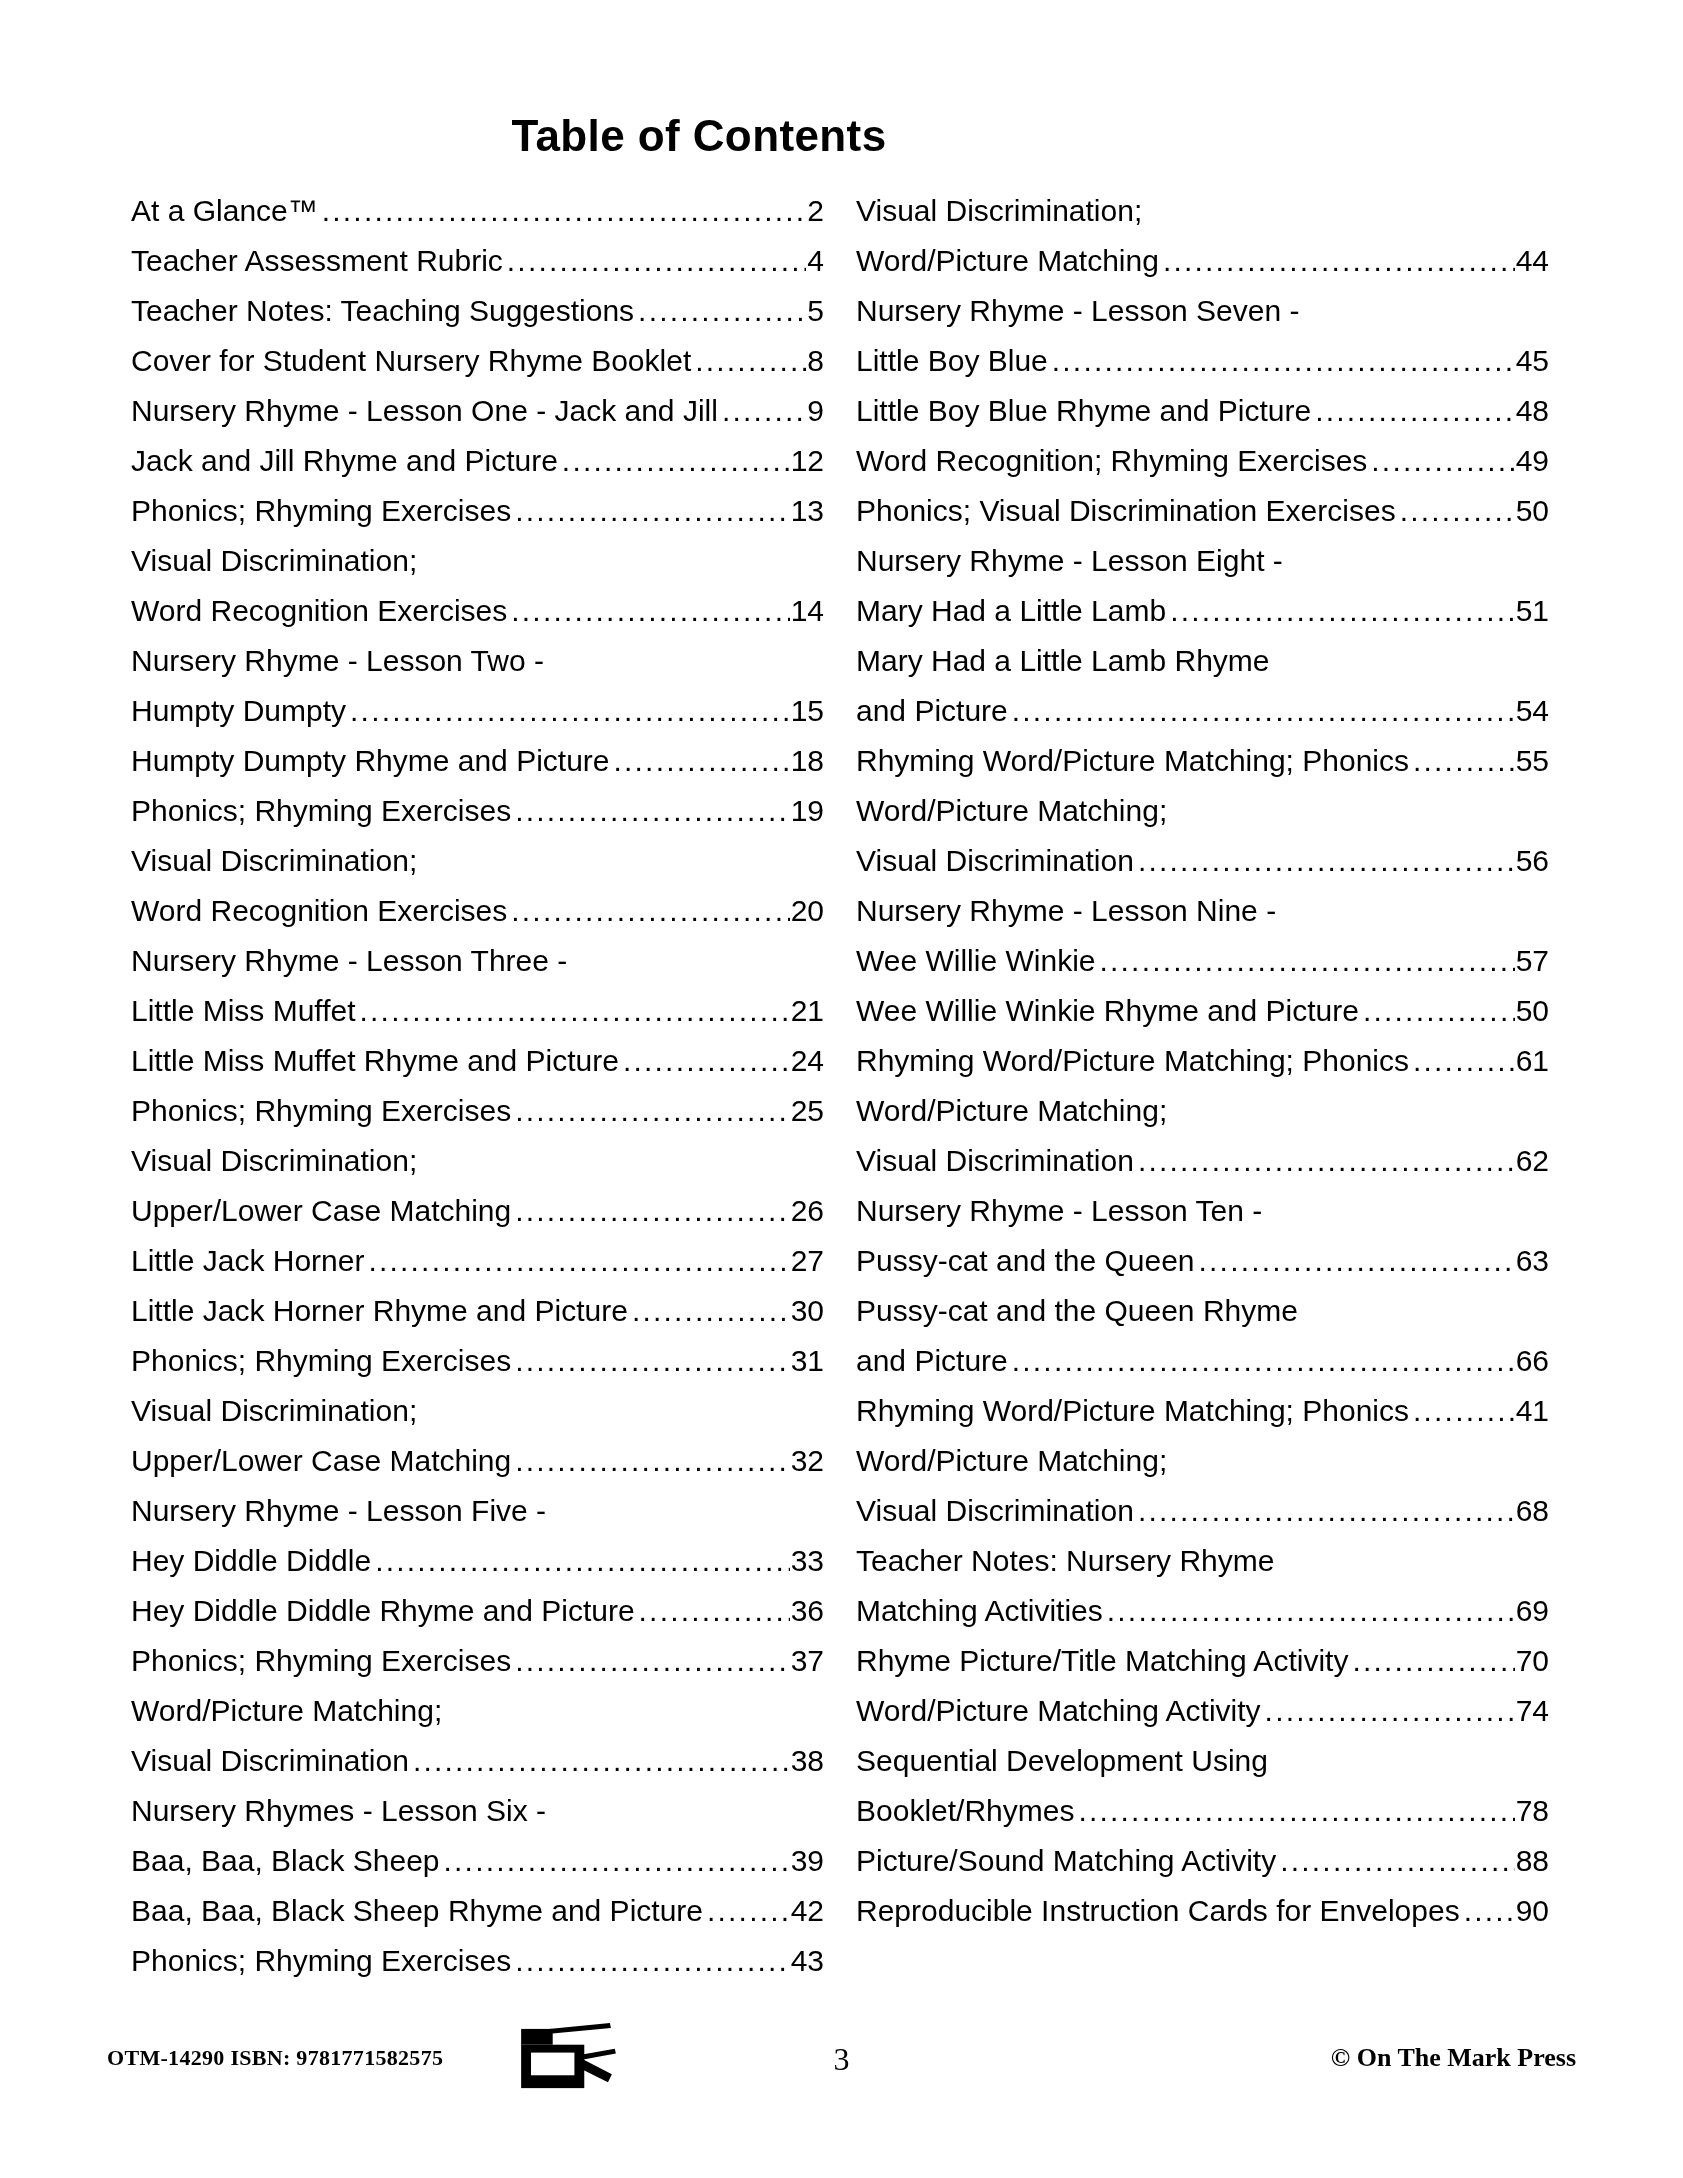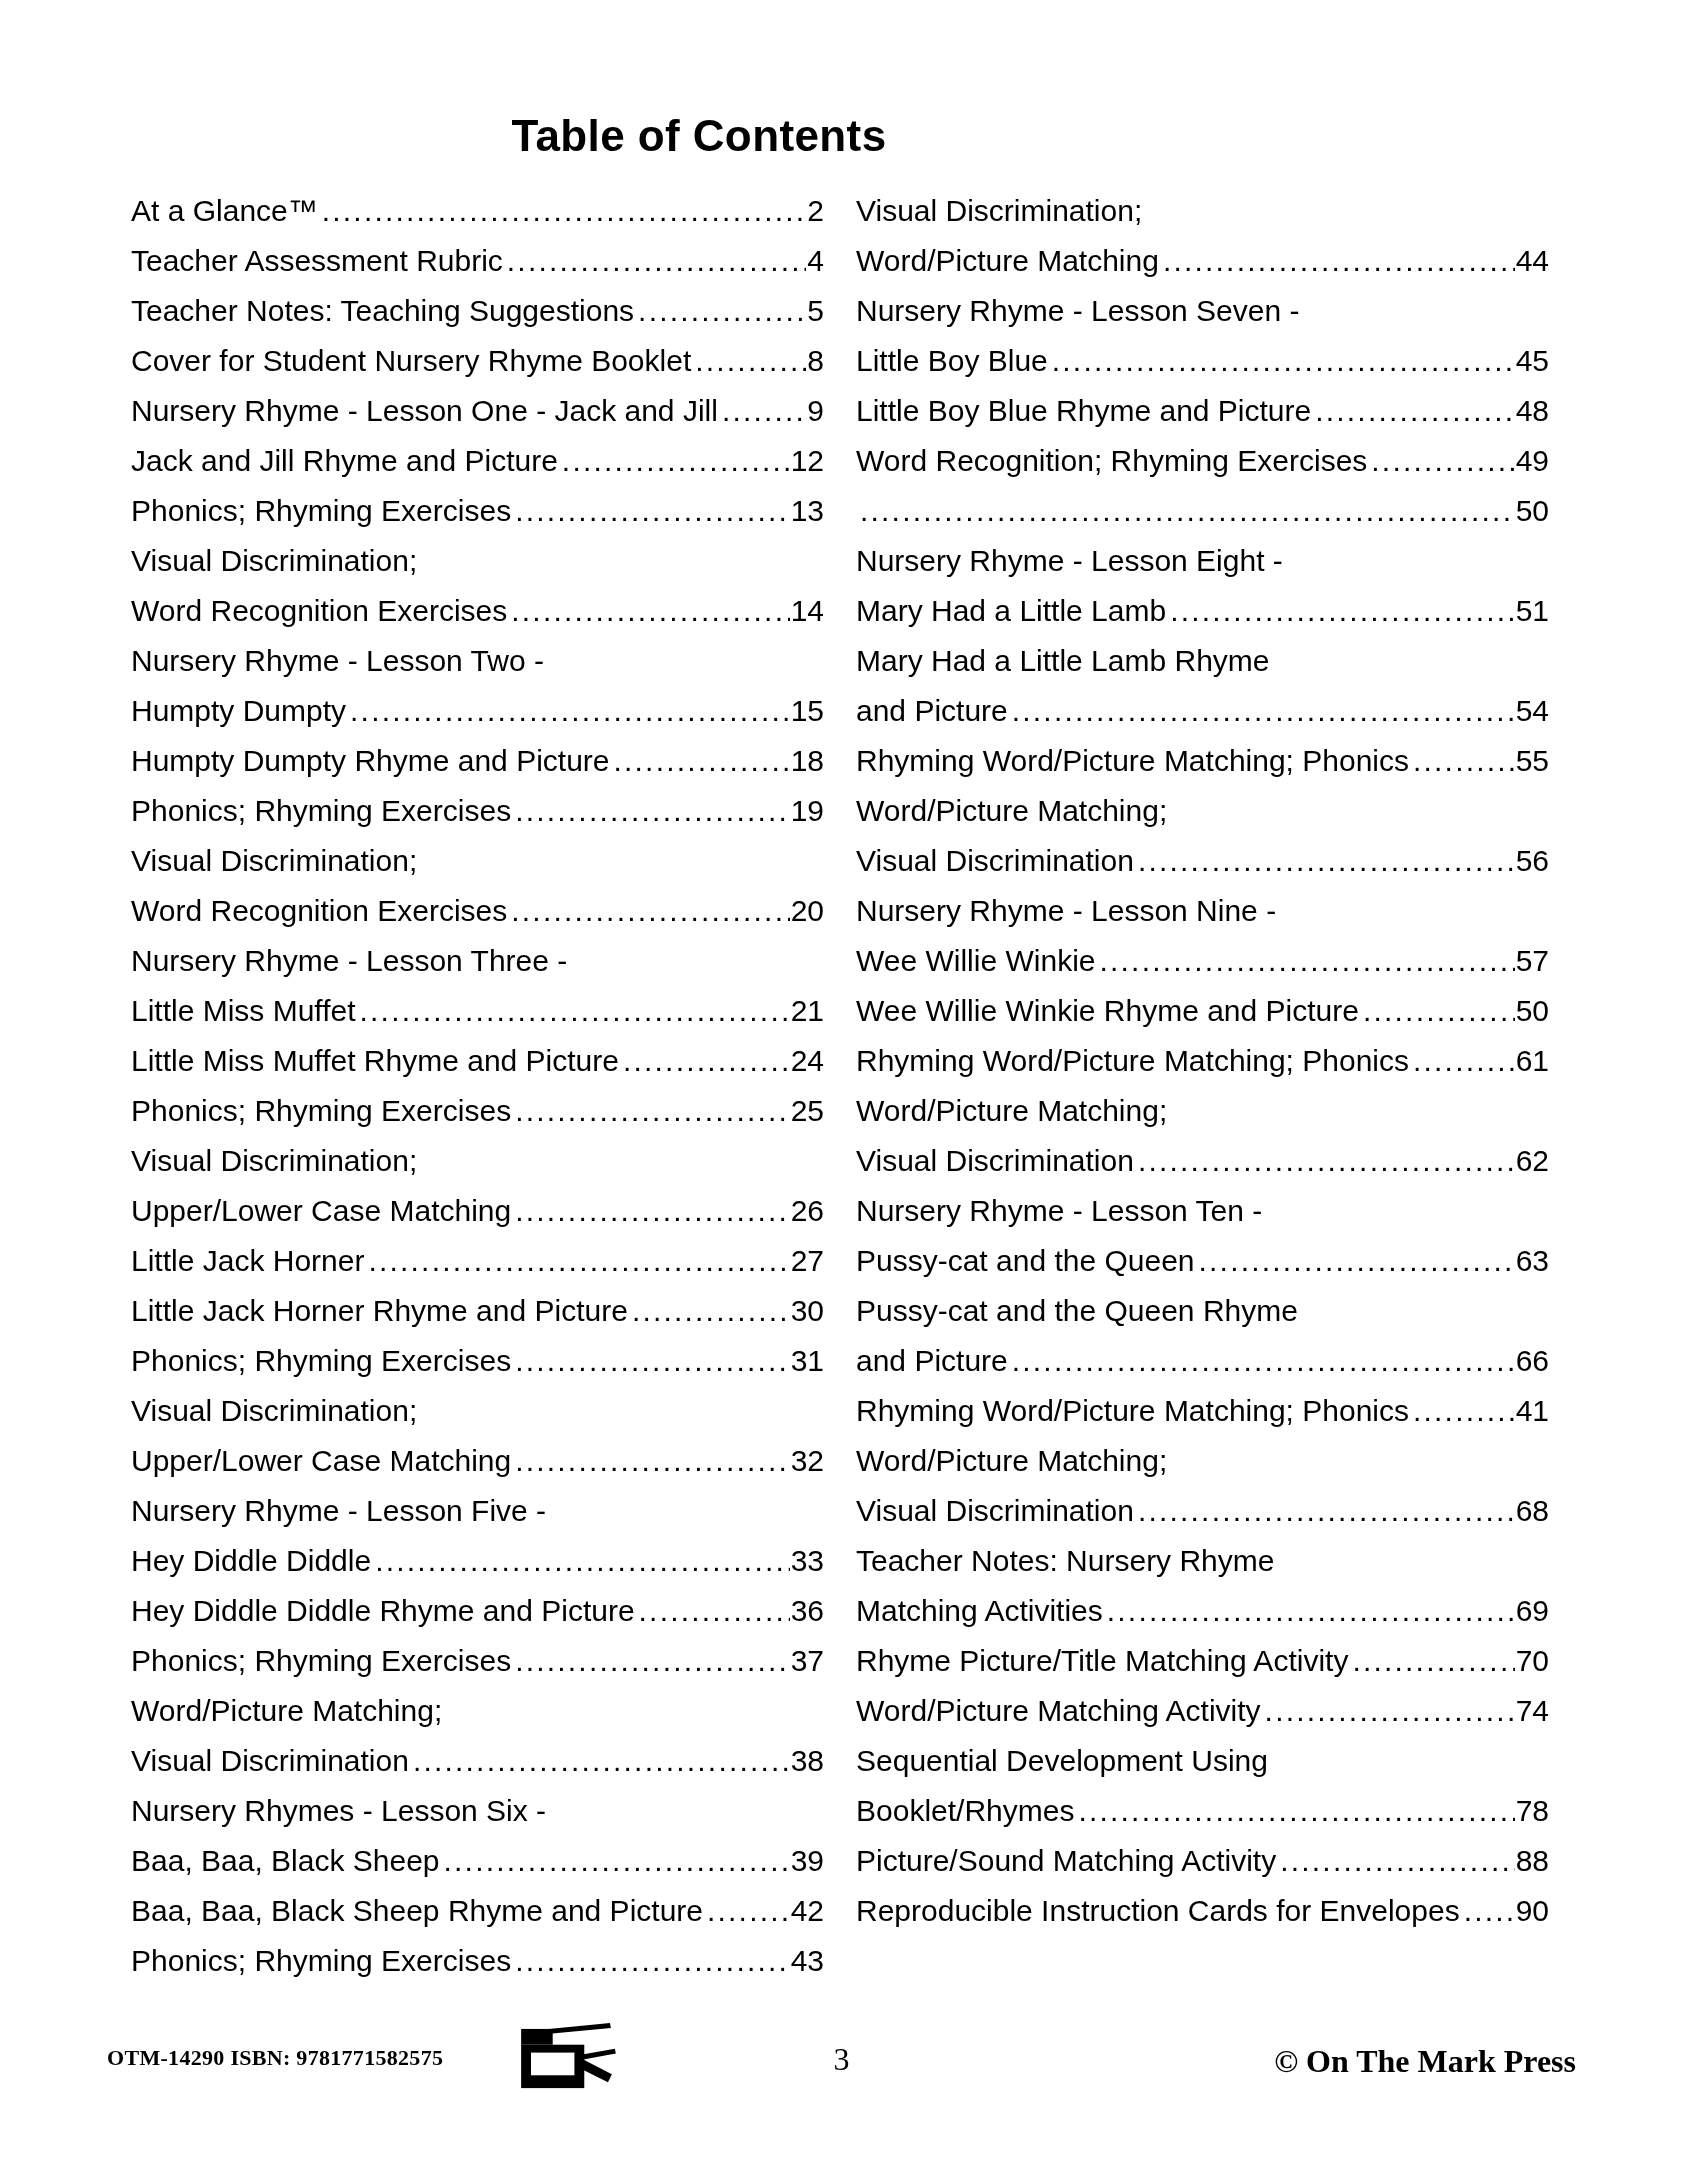--- a/index.html
+++ b/index.html
@@ -120,21 +120,21 @@
     text-align: center;
     font-family: "Liberation Serif", serif;
     font-size: 32px;
   }
   .footer-right {
     position: absolute;
     right: 107px;
     top: 4px;
     font-family: "Liberation Serif", serif;
     font-weight: bold;
-    font-size: 32px;
+    font-size: 26px;
     white-space: nowrap;
   }
 </style>
 </head>
 <body>
 
 <div class="page">
 
   <h1 class="page-title">Table of Contents</h1>
 
@@ -326,20 +326,21 @@
           <span class="entry-label">Little Boy Blue Rhyme and Picture</span>
           <span class="entry-leader">........................................................................................................................</span>
           <span class="entry-page">48</span>
         </div>
         <div class="toc-entry">
           <span class="entry-label">Word Recognition; Rhyming Exercises</span>
           <span class="entry-leader">........................................................................................................................</span>
           <span class="entry-page">49</span>
         </div>
         <div class="toc-entry">
+          <span class="entry-label">Phonics; Visual Discrimination Exercises</span>
           <span class="entry-leader">........................................................................................................................</span>
           <span class="entry-page">50</span>
         </div>
         <div class="toc-entry no-leader">
           <span class="entry-label">Nursery Rhyme - Lesson Eight -</span>
         </div>
         <div class="toc-entry">
           <span class="entry-label">Mary Had a Little Lamb</span>
           <span class="entry-leader">........................................................................................................................</span>
           <span class="entry-page">51</span>

